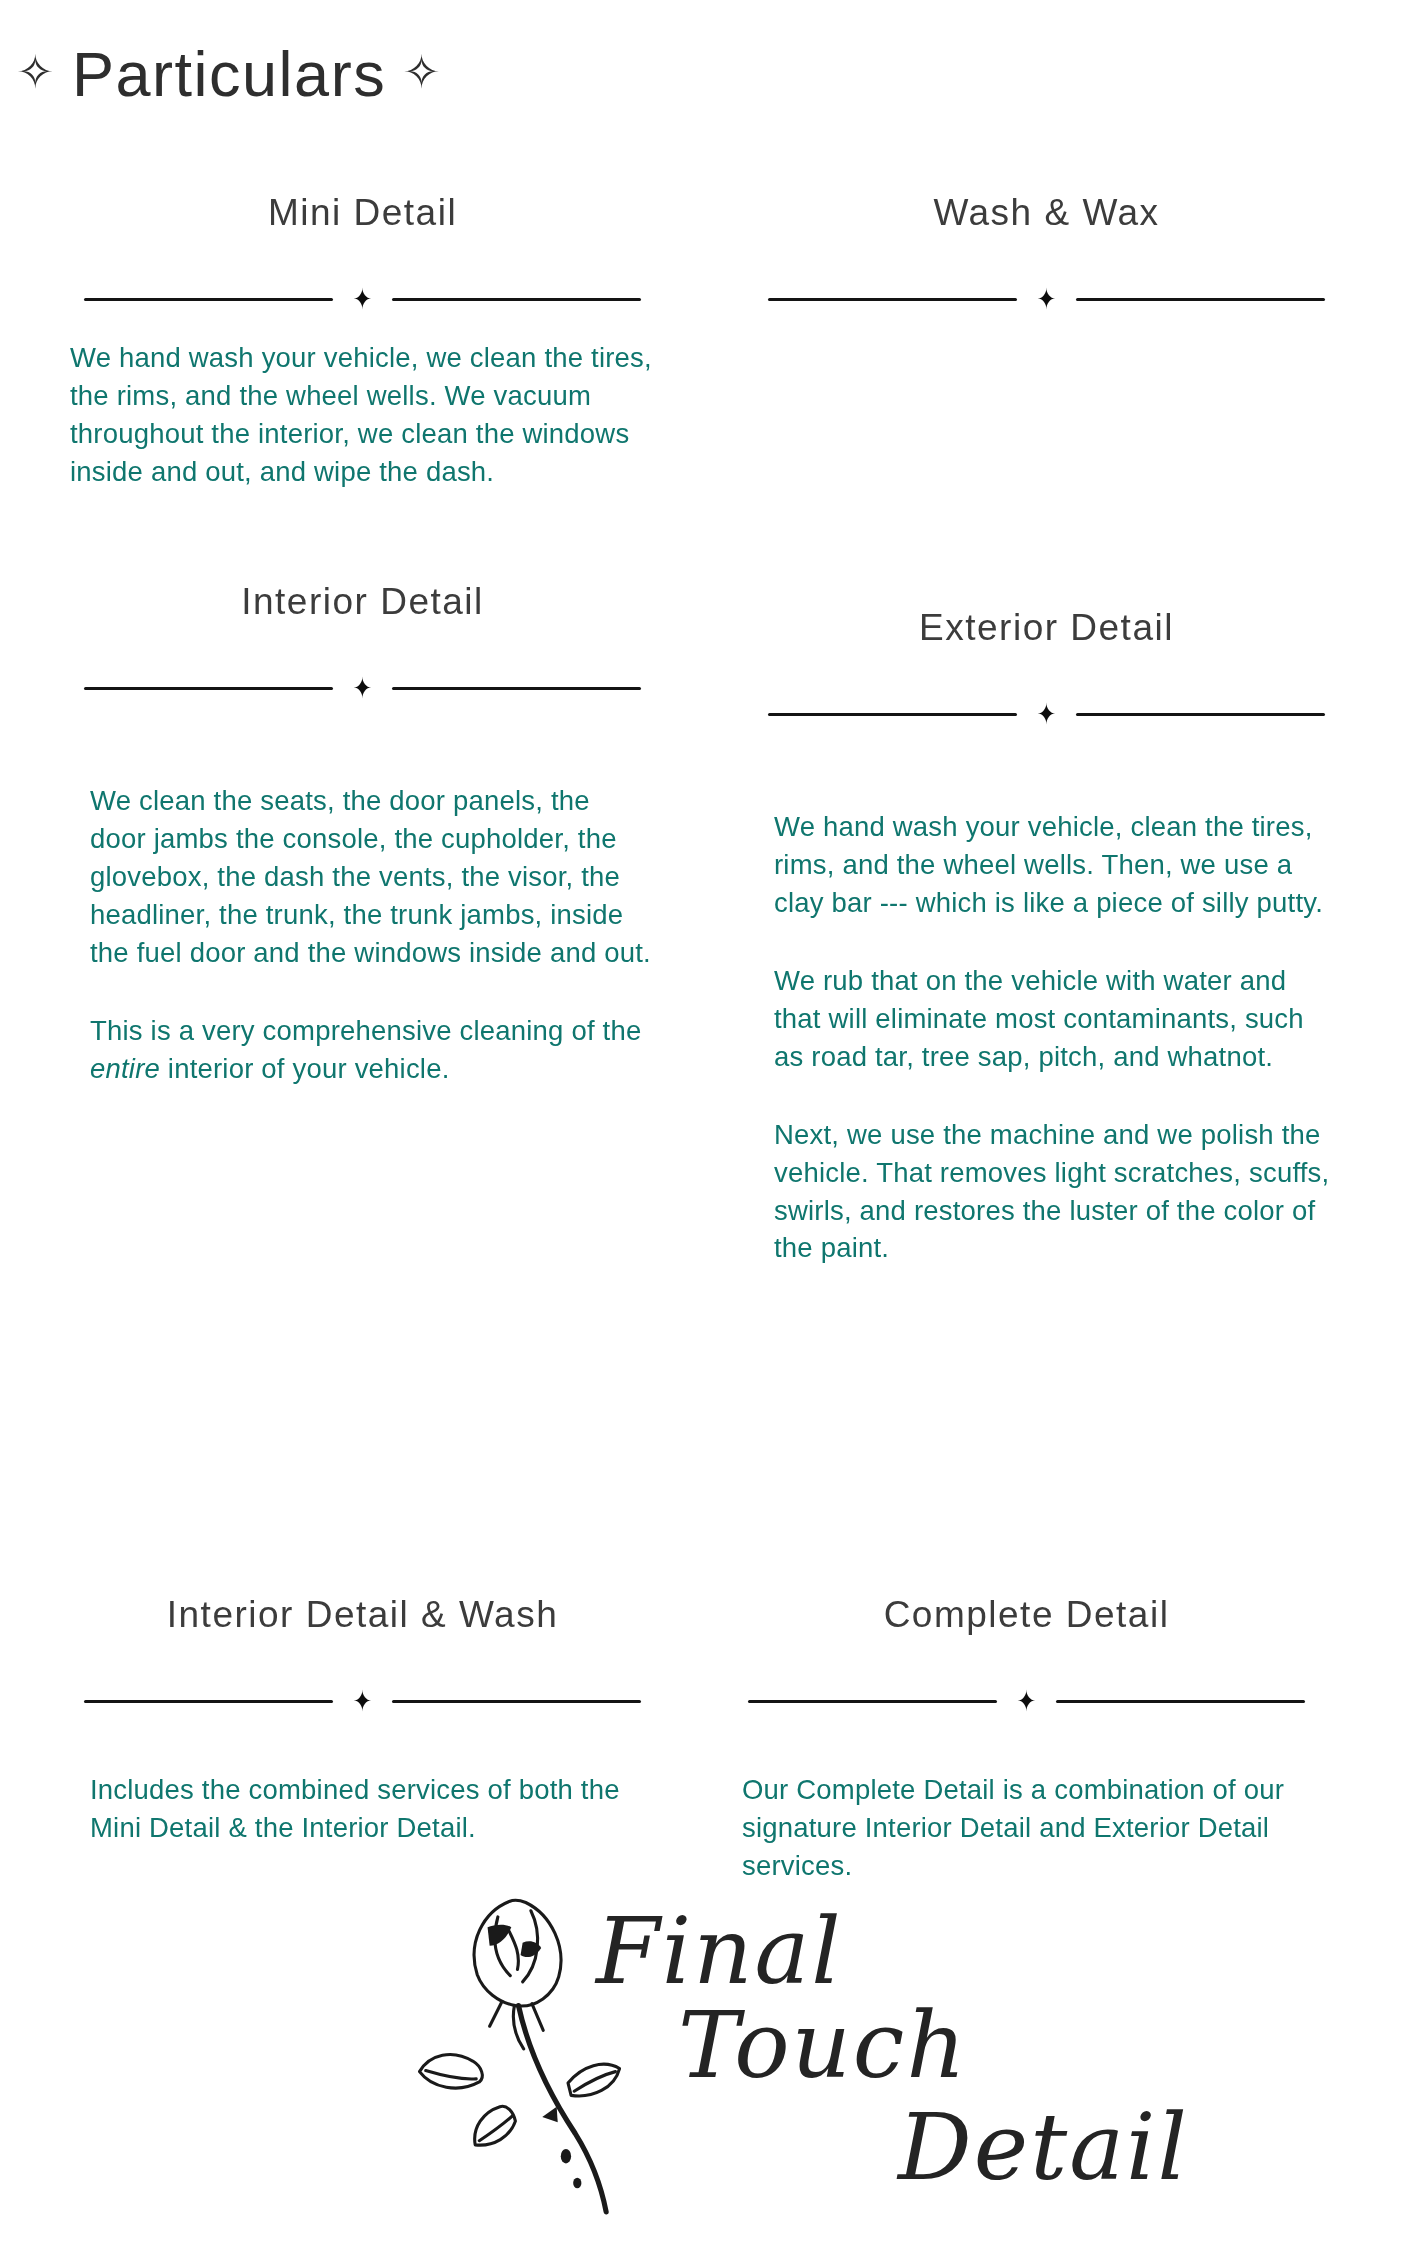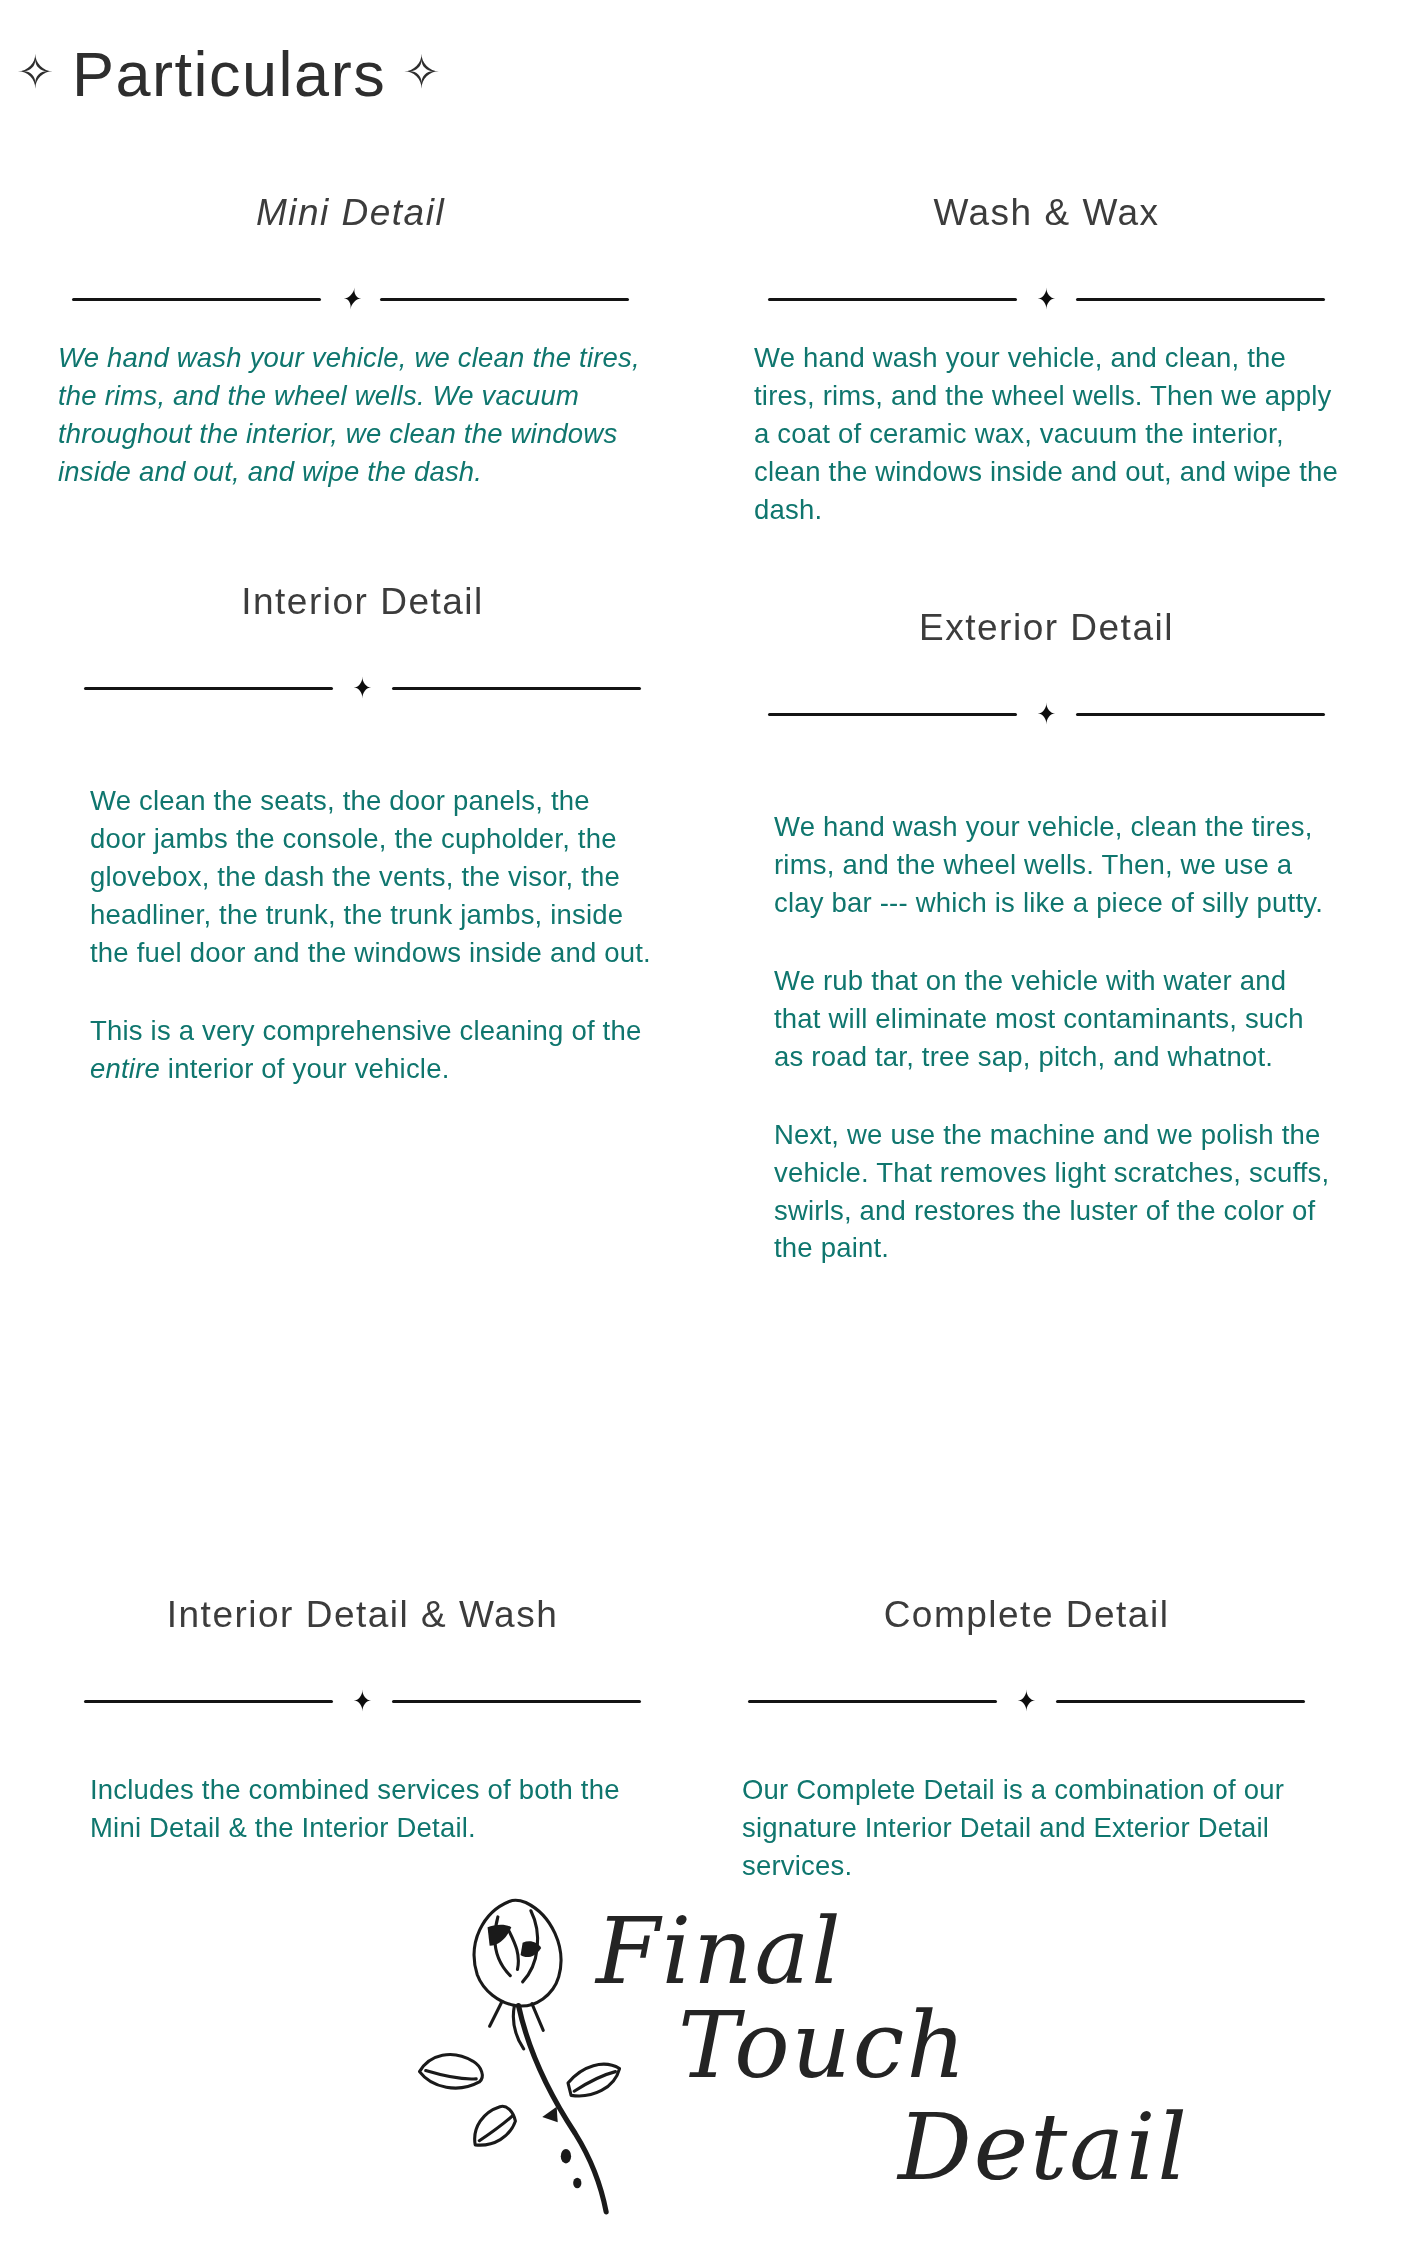--- a/index.html
+++ b/index.html
@@ -18,21 +18,21 @@
     text-align:left;
     font-size:63px; font-weight:500; letter-spacing:1.5px;
     color:#2e2e2e;
   }
   .sparkle {
     font-size:46px; font-weight:400; color:#2e2e2e;
     vertical-align:8px; margin:0 16px;
   }
   
   .svc { position:absolute; width:585px; }
-  .pos-mini          { left:58px;  top:192px;font-style:italic; }
+  .pos-mini          { left:70px;  top:192px; }
   .pos-wash          { left:754px; top:192px; }
   .pos-interior      { left:70px;  top:581px; }
   .pos-exterior      { left:754px; top:607px; }
   .pos-interior-wash { left:70px;  top:1594px; }
   .pos-complete      { left:734px; top:1594px; }
 
   .svc h2 {
     text-align:center;
     font-size:37px; font-weight:500; letter-spacing:1.5px;
     color:#3c3c3c;
@@ -88,23 +88,20 @@
       <p>We hand wash your vehicle, we clean the tires, the rims, and the wheel wells. We vacuum throughout the interior, we clean the windows inside and out, and wipe the dash.</p>
     </div>
   </section>
 
   <section class="svc pos-wash">
     <h2>Wash &amp; Wax</h2>
     <div class="divider">
       <span class="rule"></span>
       <span class="diamond">✦</span>
       <span class="rule"></span>
-    </div>
-    <div class="body gap-sm">
-      <p>We hand wash your vehicle, and clean, the tires, rims, and the wheel wells. Then we apply a coat of ceramic wax, vacuum the interior, clean the windows inside and out, and wipe the dash.</p>
     </div>
   </section>
 
   <section class="svc pos-interior">
     <h2>Interior Detail</h2>
     <div class="divider">
       <span class="rule"></span>
       <span class="diamond">✦</span>
       <span class="rule"></span>
     </div>

